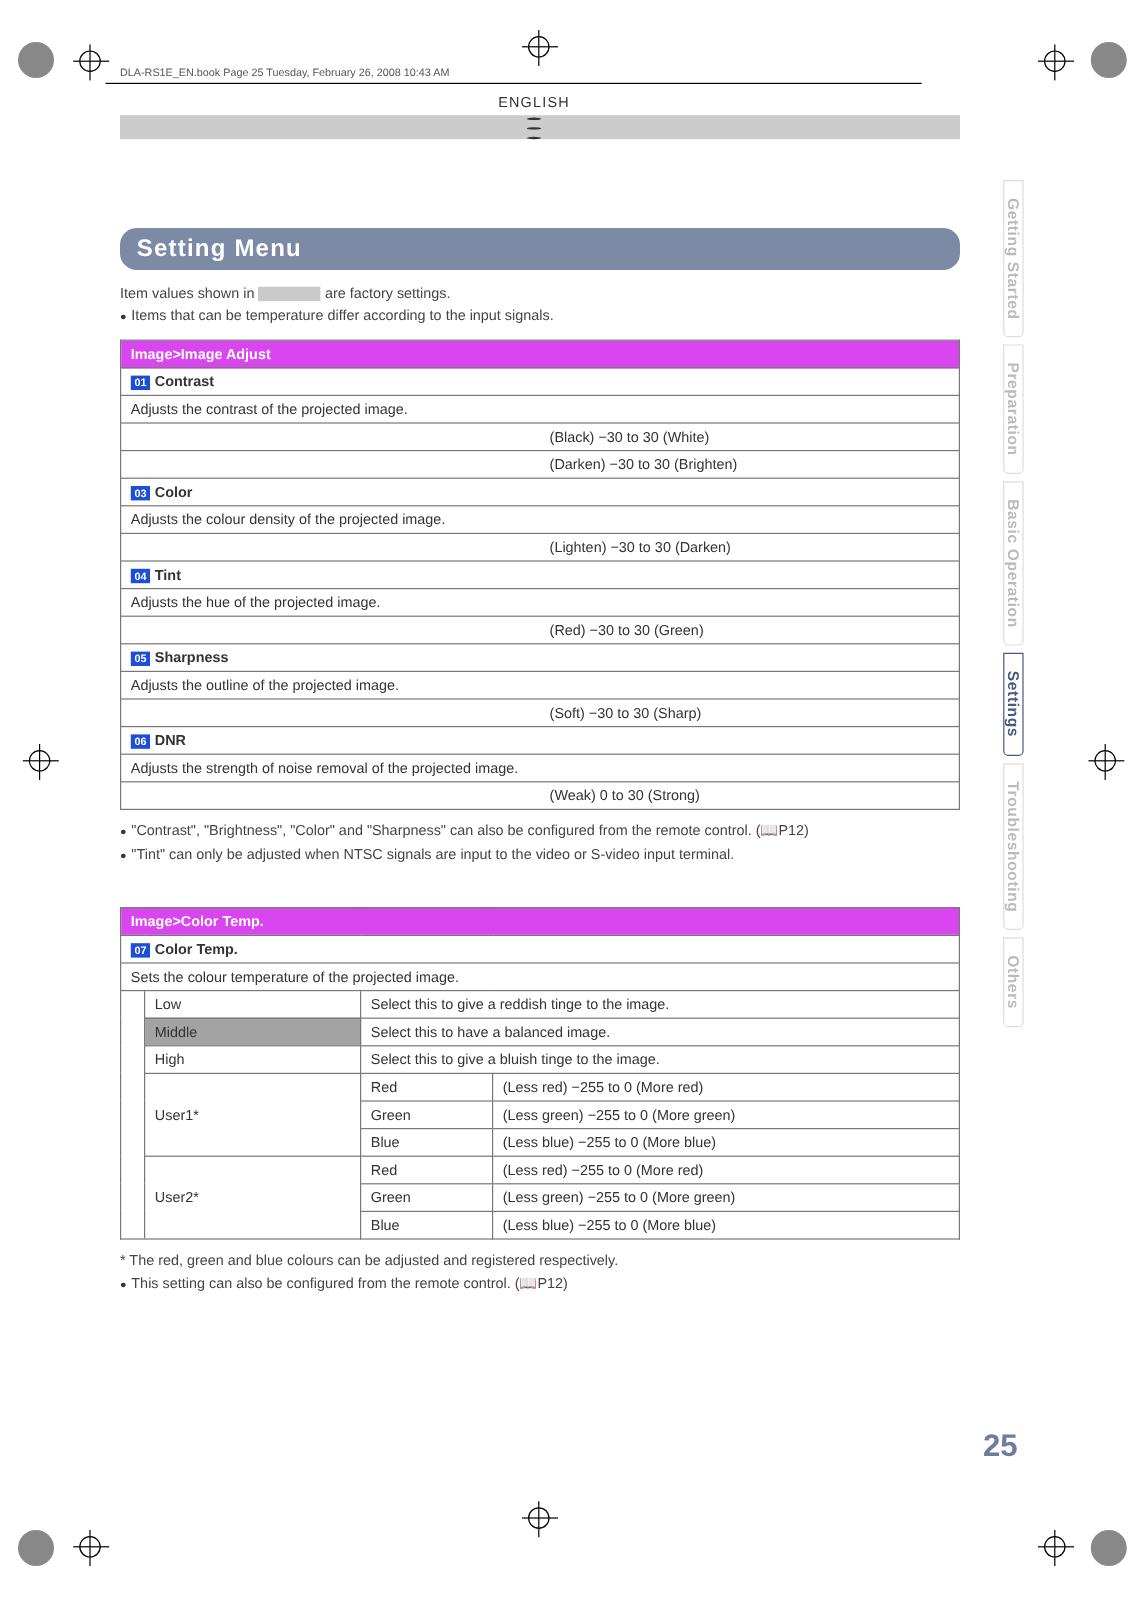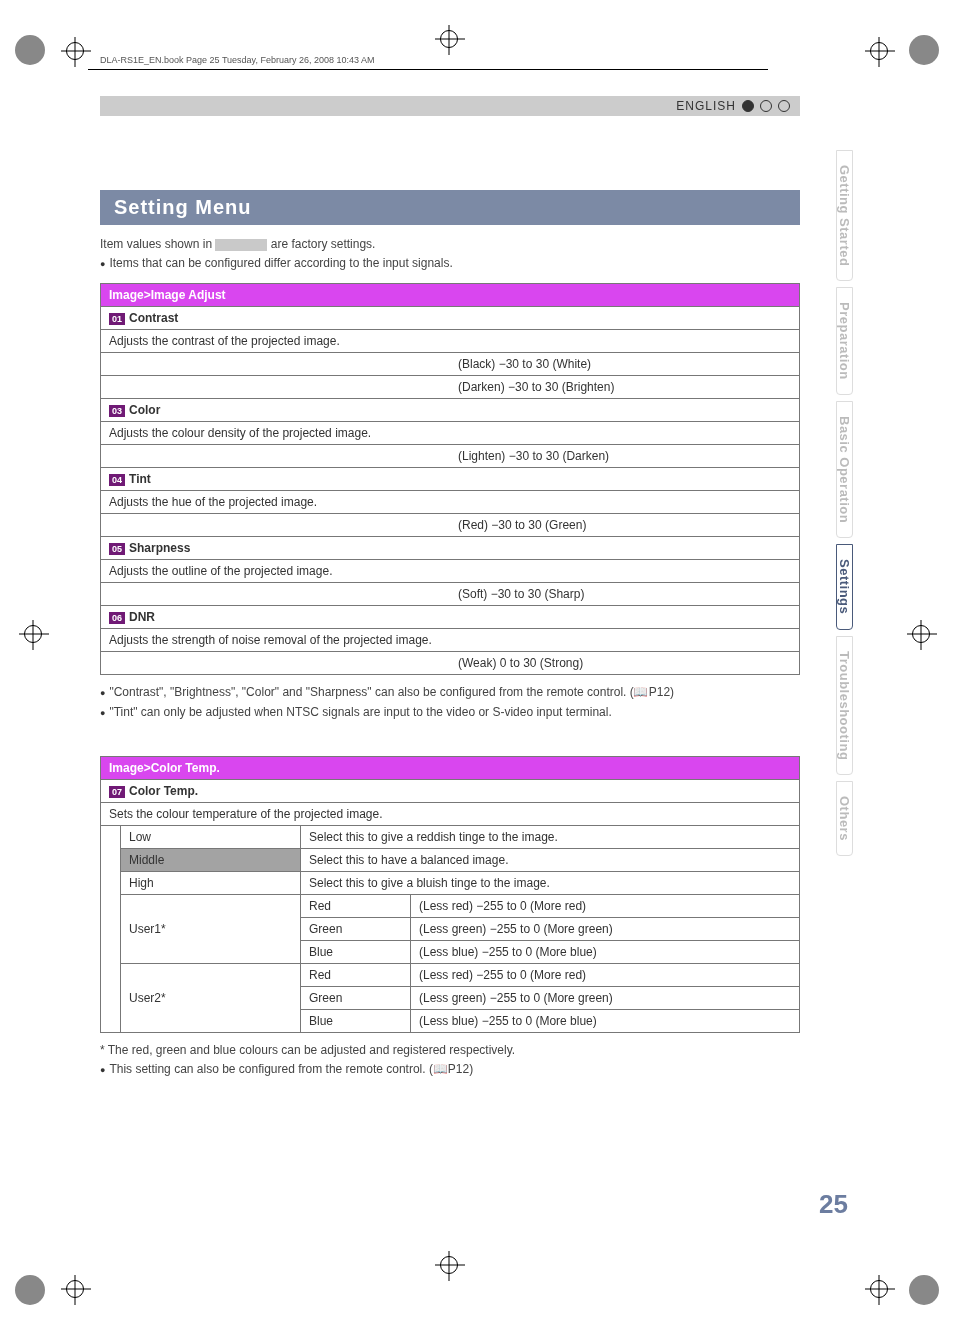--- a/index.html
+++ b/index.html
@@ -31,38 +31,40 @@
     top: 96px;
     left: 100px;
     width: 700px;
     height: 20px;
     background: #ccc;
     display: flex;
     align-items: center;
     justify-content: flex-end;
     padding-right: 10px;
     gap: 6px;
+    flex-direction: column;
   }
   .lang-bar span { font-size: 12px; color: #333; letter-spacing: 1px; }
   .lang-dot { width: 12px; height: 12px; border-radius: 50%; border: 1px solid #333; }
   .lang-dot.filled { background: #333; }
   .content {
     position: absolute;
     top: 190px;
     left: 100px;
     width: 700px;
   }
   .section-title {
     background: #7c8aa5;
     color: #fff;
     font-size: 20px;
     font-weight: bold;
     padding: 6px 14px;
     letter-spacing: 1px;
     font-family: "Arial Black", Arial, sans-serif;
+    border-radius: 14px;
   }
   .intro { margin-top: 10px; font-size: 12px; color: #444; line-height: 1.6; }
   .intro .swatch {
     display: inline-block;
     background: #c9c9c9;
     width: 52px;
     height: 12px;
     vertical-align: middle;
   }
   .bullet { display: flex; align-items: flex-start; gap: 4px; }
@@ -82,21 +84,21 @@
     height: 20px;
   }
   .sect-hdr {
     background: #d946ef;
     color: #fff;
     font-weight: bold;
     font-size: 13px;
   }
   .num {
     display: inline-block;
-    background: #701a75;
+    background: #1d4ed8;
     color: #fff;
     font-size: 9px;
     padding: 1px 3px;
     margin-right: 4px;
     font-weight: bold;
   }
   .bold { font-weight: bold; }
   .indent-col { width: 20px; border-right: none !important; }
   .indent-next { border-left: none !important; }
   .middle-default { background: #a3a3a3; }
@@ -178,21 +180,21 @@
 <div class="content">
   <div class="section-title">Setting Menu</div>
 
   <div class="intro">
     <div>
       <span>Item values shown in </span>
       <span class="swatch"></span>
       <span> are factory settings.</span>
     </div>
     <div class="bullet">
-        <span>Items that can be configured differ according to the input signals.</span>
+        <span>Items that can be temperature differ according to the input signals.</span>
       </div>
   </div>
 
   <table class="tbl">
     <tbody>
         <tr>
           <td colspan="2" class="sect-hdr">Image&gt;Image Adjust</td>
         </tr>
 
     <tr>

